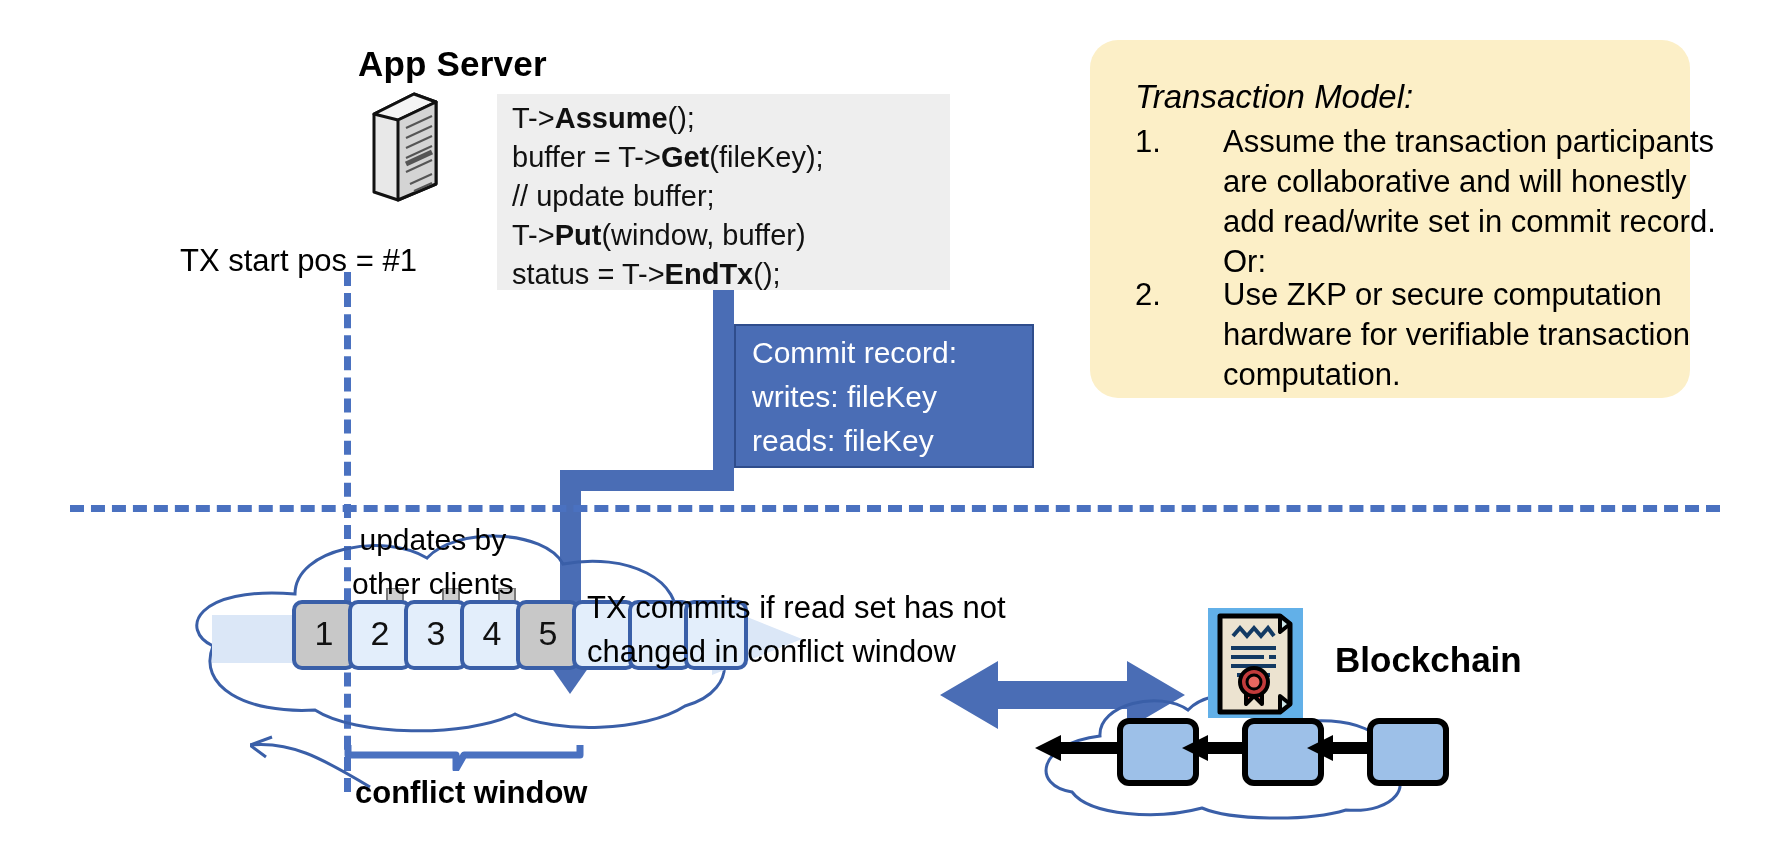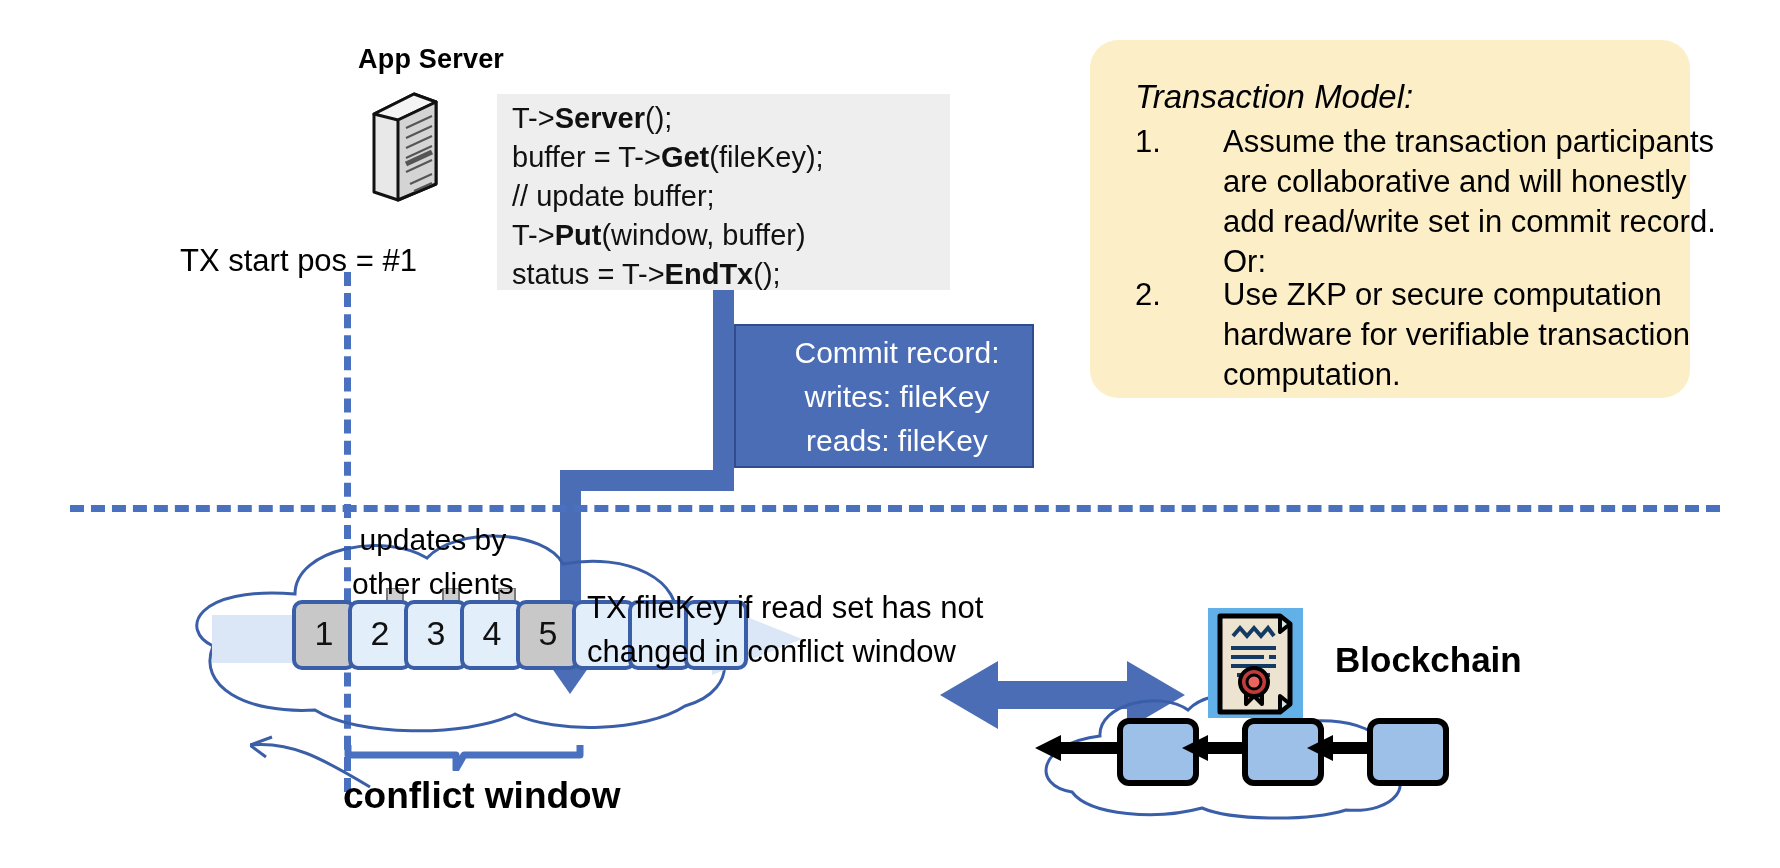--- a/index.html
+++ b/index.html
@@ -1,21 +1,21 @@
 <!DOCTYPE html>
 <html><head>
 <meta charset="utf-8">
 <style>
   html,body{margin:0;padding:0;background:#ffffff;}
   body{width:1780px;height:868px;position:relative;overflow:hidden;
        font-family:"Liberation Sans","DejaVu Sans",sans-serif;color:#000;}
   .abs{position:absolute;}
 
   
-  #app-server-title{left:358px;top:44px;font-size:27px;font-weight:bold;letter-spacing:.2px;}
+  #app-server-title{left:358px;top:44px;font-size:35px;font-weight:bold;letter-spacing:.2px;}
 
   
   #server-icon{left:370px;top:92px;width:70px;height:110px;}
 
   
   #code-block{left:497px;top:94px;width:453px;height:196px;background:#eeeeee;}
   #code-lines{left:512px;top:99px;width:440px;font-size:29px;line-height:39px;color:#111;}
   #code-lines .b{font-weight:bold;}
 
   
@@ -25,21 +25,21 @@
   #tx-dashed-line{left:344px;top:272px;width:0;height:520px;
       border-left:7px dashed #4a71c0;}
 
   
   #divider-dashed{left:70px;top:505px;width:1650px;height:0;
       border-top:7px dashed #4a71c0;}
 
   
   #commit-record-box{left:734px;top:324px;width:296px;height:140px;
       background:#4a6db5;border:2px solid #2f4d8c;}
-  #commit-record-lines{left:752px;top:331px;width:290px;font-size:30px;line-height:44px;color:#fff;text-align:center;}
+  #commit-record-lines{left:752px;top:331px;width:290px;font-size:30px;line-height:44px;color:#fff;}
 
   
   #elbow-vert-top{left:713px;top:290px;width:21px;height:196px;background:#4a6db5;}
   #elbow-horiz{left:560px;top:470px;width:174px;height:21px;background:#4a6db5;}
   #elbow-vert-down{left:560px;top:470px;width:21px;height:208px;background:#4a6db5;}
   #elbow-arrowhead{left:542px;top:654px;width:0;height:0;
       border-left:28px solid transparent;border-right:28px solid transparent;
       border-top:40px solid #4a6db5;}
 
   
@@ -64,21 +64,21 @@
 
   
   .grey-arrow{position:absolute;width:34px;}
 
   
   #updates-label{left:352px;top:518px;font-size:30px;line-height:44px;text-align:center;}
   #commits-label{left:587px;top:586px;font-size:31px;line-height:44px;white-space:nowrap;}
 
   
   #conflict-brace{left:344px;top:745px;width:240px;height:26px;}
-  #conflict-window-label{left:343px;top:775px;font-size:37px;font-weight:bold;}
+  #conflict-window-label{left:355px;top:775px;font-size:31px;font-weight:bold;}
 
   
   #conflict-curve{left:250px;top:735px;width:130px;height:60px;}
 
   
   #sync-arrow{left:940px;top:655px;width:245px;height:80px;}
 
   
   #bc-cloud{left:1030px;top:690px;width:390px;height:130px;}
 
@@ -110,21 +110,21 @@
     <line x1="36" y1="66" x2="62" y2="54"></line>
     <line x1="36" y1="80" x2="62" y2="68"></line>
     <line x1="40" y1="92" x2="62" y2="82"></line>
     <line x1="44" y1="99" x2="62" y2="91"></line>
   </g>
   <line x1="36" y1="72" x2="62" y2="60" stroke="#555" stroke-width="5"></line>
 </svg>
 
 <div class="abs" id="code-block"></div>
 <div class="abs" id="code-lines">
-  <div><span>T-&gt;</span><span class="b">Server</span><span>();</span></div>
+  <div><span>T-&gt;</span><span class="b">Assume</span><span>();</span></div>
   <div><span>buffer = T-&gt;</span><span class="b">Get</span><span>(fileKey);</span></div>
   <div><span>// update buffer;</span><span class="b"></span><span></span></div>
   <div><span>T-&gt;</span><span class="b">Put</span><span>(window, buffer)</span></div>
   <div><span>status = T-&gt;</span><span class="b">EndTx</span><span>();</span></div>
 </div>
 
 <div class="abs" id="tx-start-label">TX start pos = #1</div>
 <div class="abs" id="tx-dashed-line"></div>
 
 <div class="abs" id="elbow-vert-top"></div>
@@ -181,21 +181,21 @@
   <div class="blk" style="left:280px;"></div>
   <div class="blk" style="left:336px;"></div>
   <div class="blk" style="left:392px;"></div>
 </div>
 
 <div class="abs" id="updates-label">
   <div>updates by</div>
   <div>other clients</div>
 </div>
 <div class="abs" id="commits-label">
-  <div>TX fileKey if read set has not</div>
+  <div>TX commits if read set has not</div>
   <div>changed in conflict window</div>
 </div>
 
 <svg class="abs" id="conflict-brace" viewBox="0 0 240 26">
   <path d="M4 0 L4 10 L112 10 L112 24 L120 10 L236 10 L236 0" fill="none" stroke="#4a71c0" stroke-width="7" stroke-linejoin="round"></path>
 </svg>
 <div class="abs" id="conflict-window-label">conflict window</div>
 <svg class="abs" id="conflict-curve" viewBox="0 0 130 60">
   <path d="M0 10 C40 6, 70 22, 120 52" fill="none" stroke="#3a5fa8" stroke-width="3"></path>
   <path d="M0 10 L22 2 M0 10 L16 22" fill="none" stroke="#3a5fa8" stroke-width="3"></path>

